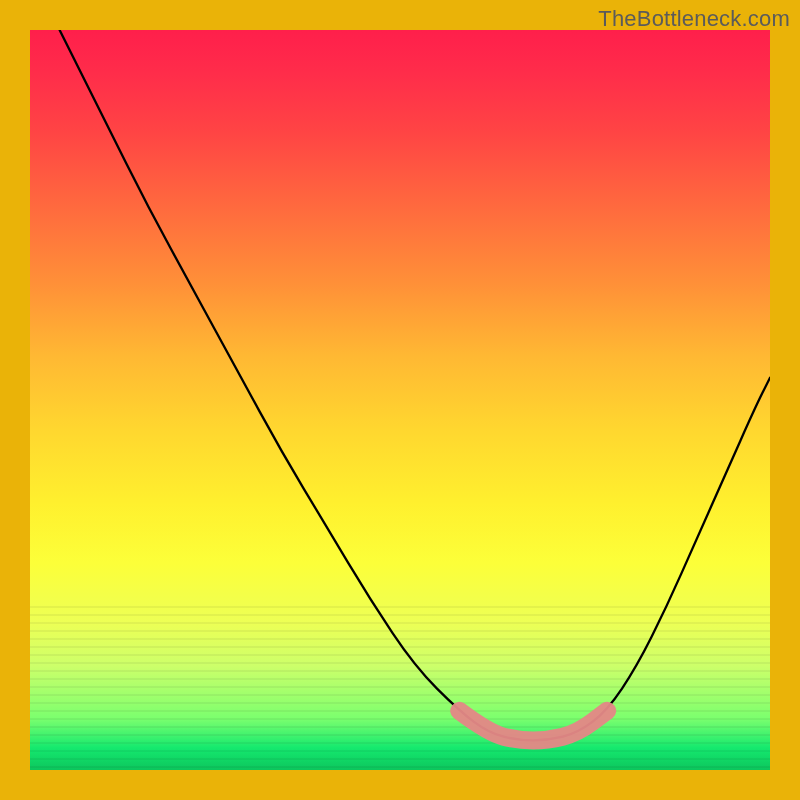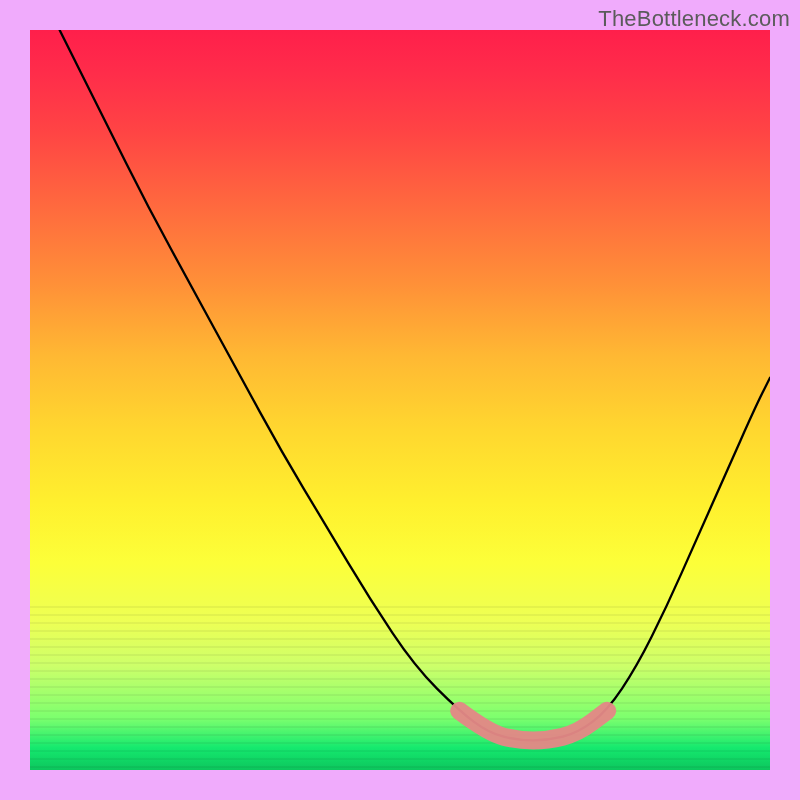--- a/index.html
+++ b/index.html
@@ -1,21 +1,21 @@
 <!DOCTYPE html>
 <html><head>
 <meta charset="utf-8">
 <style>
   * { margin: 0; padding: 0; box-sizing: border-box; }
   html, body { width: 800px; height: 800px; overflow: hidden; background: #000; }
   .stage {
     position: relative;
     width: 800px;
     height: 800px;
-    background: #f0abfc;
+    background: #eab308;
     padding-left: 8px;
   }
   .watermark {
     position: absolute;
     top: 6px;
     right: 10px;
     font-family: Arial, Helvetica, sans-serif;
     font-size: 22px;
     color: #5b5b5b;
     font-weight: 500;

